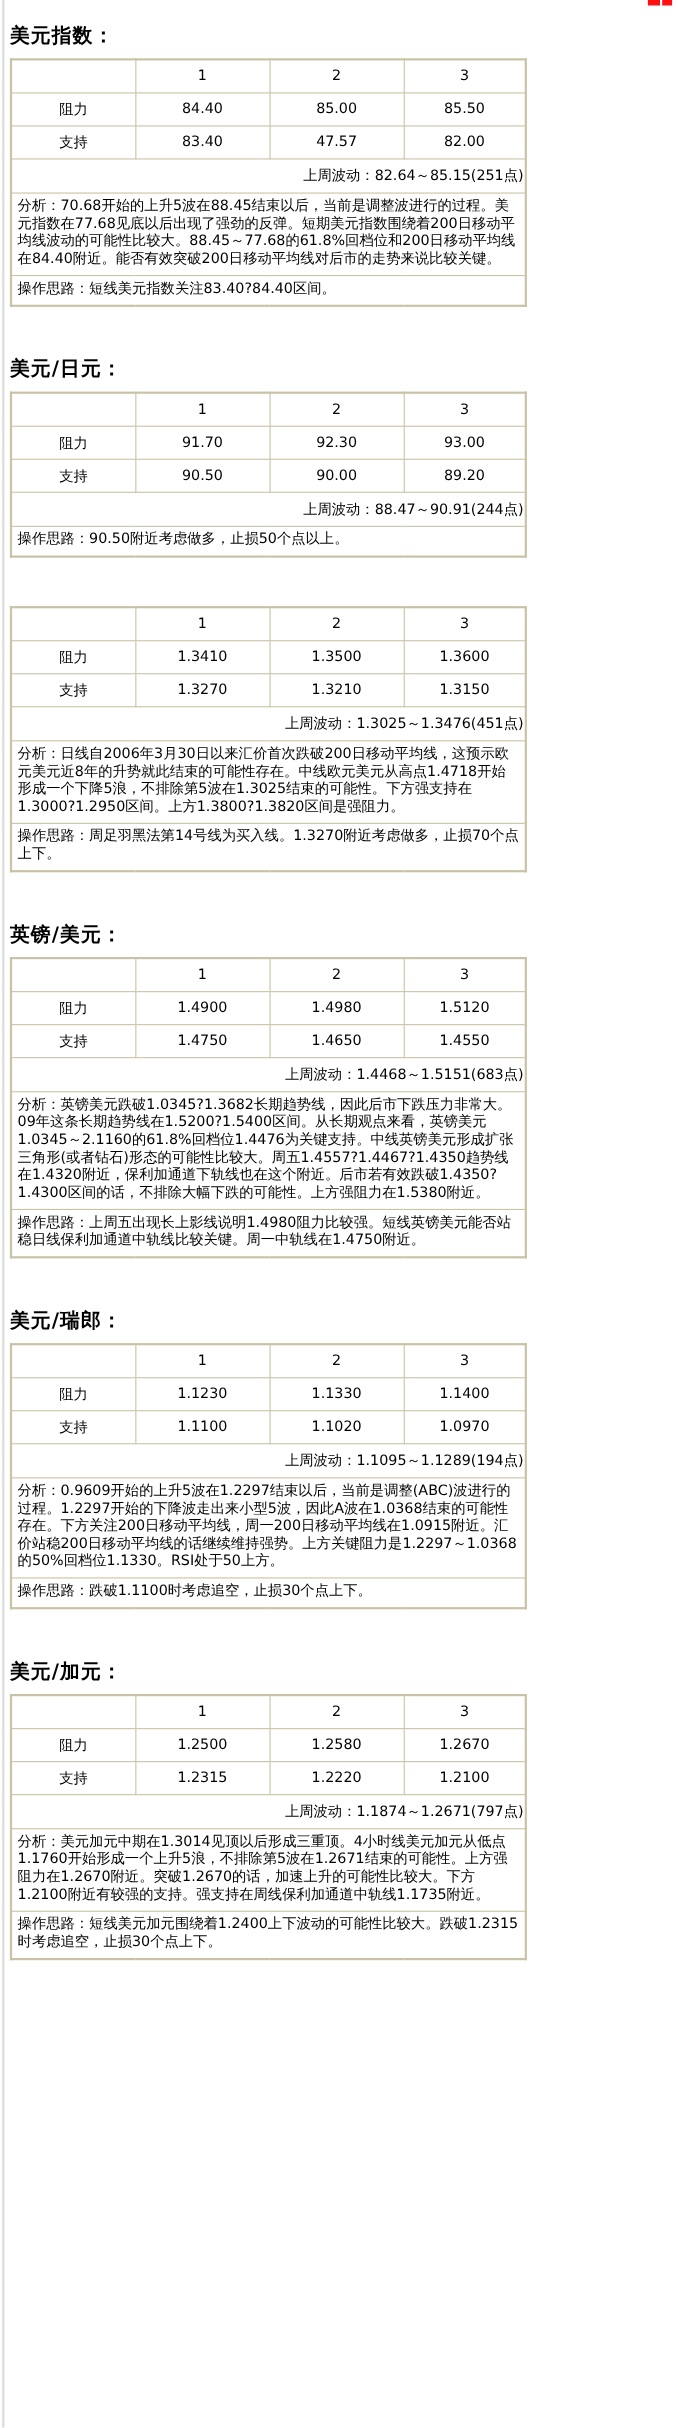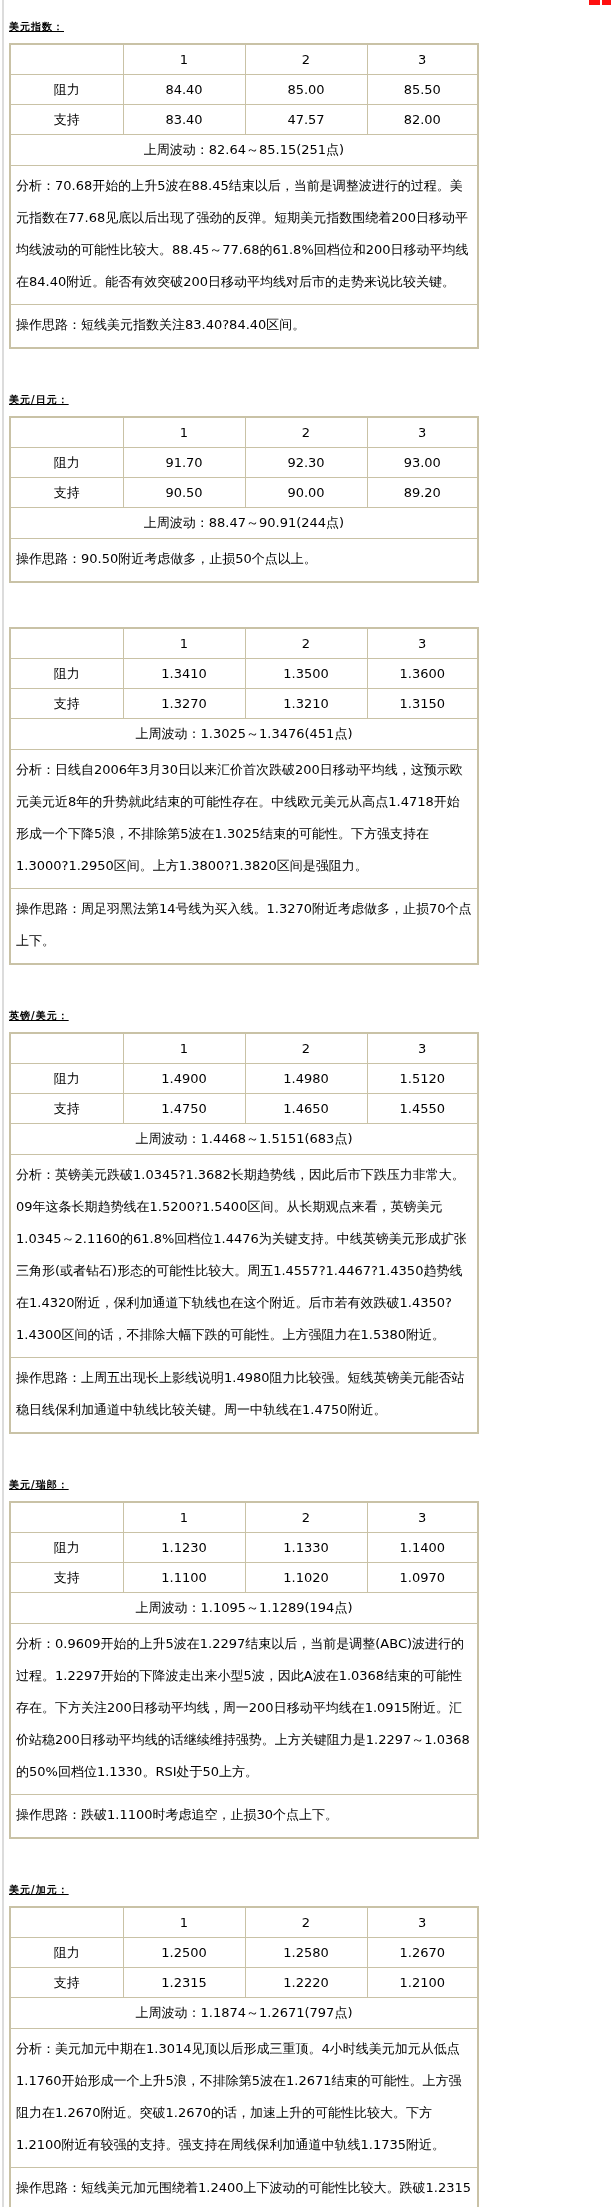--- a/index.html
+++ b/index.html
@@ -30,49 +30,48 @@
   }
   .red-frag.a { left: 589px; width: 11px; }
   .red-frag.b { left: 602px; width: 9px; }
   #report {
     padding: 20px 0 30px 9px;
   }
   .fx-section {
     margin-bottom: 44px;
   }
   .sec-title {
-    font-size: 10px;
+    font-size: 18px;
     font-weight: bold;
     margin: 0 0 9px 0;
     letter-spacing: 1px;
-    text-decoration: underline;
   }
   table.rates {
     border-collapse: collapse;
     table-layout: fixed;
     width: 468px;
     background: #ffffff;
     border: 2px solid #c9c2a6;
   }
   table.rates td {
     border: 1px solid #c9c2a6;
     font-size: 13px;
     vertical-align: middle;
   }
   td.lbl, td.num {
     height: 27px;
     text-align: center;
   }
   td.range {
     height: 28px;
-    text-align: center;
+    text-align: right;
   }
   td.analysis {
     text-align: left;
-    line-height: 32px;
+    line-height: 16px;
     padding: 4px 5px 6px 5px;
   }
 </style>
 </head>
 <body>
 
 <div class="page-edge"></div>
 <div class="red-frag a"></div>
 <div class="red-frag b"></div>
 

